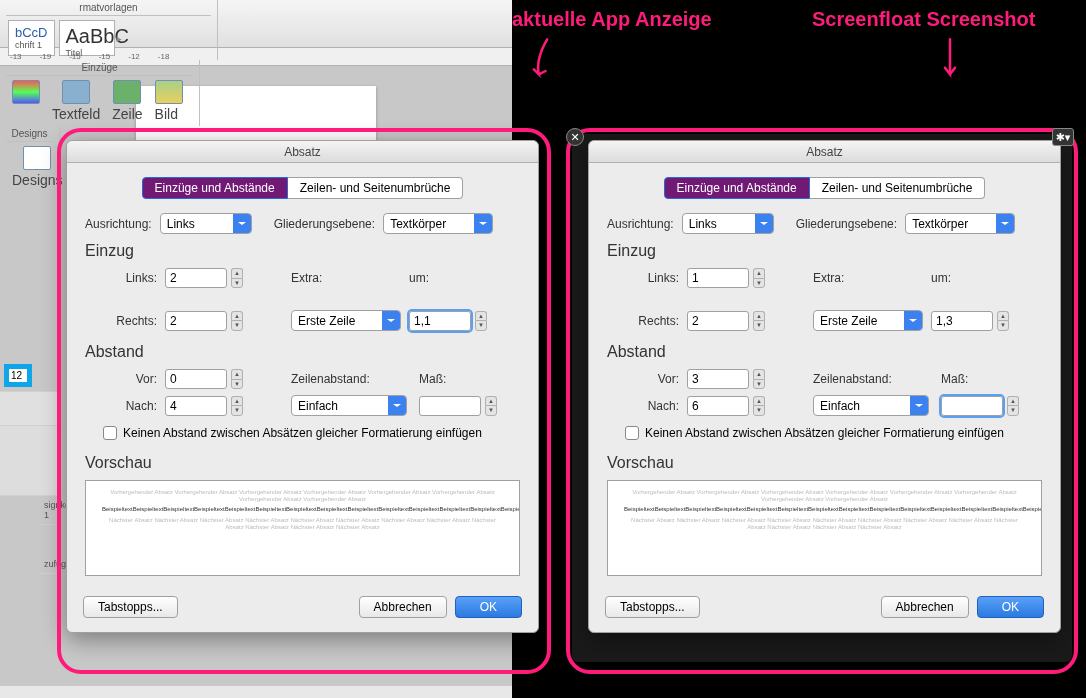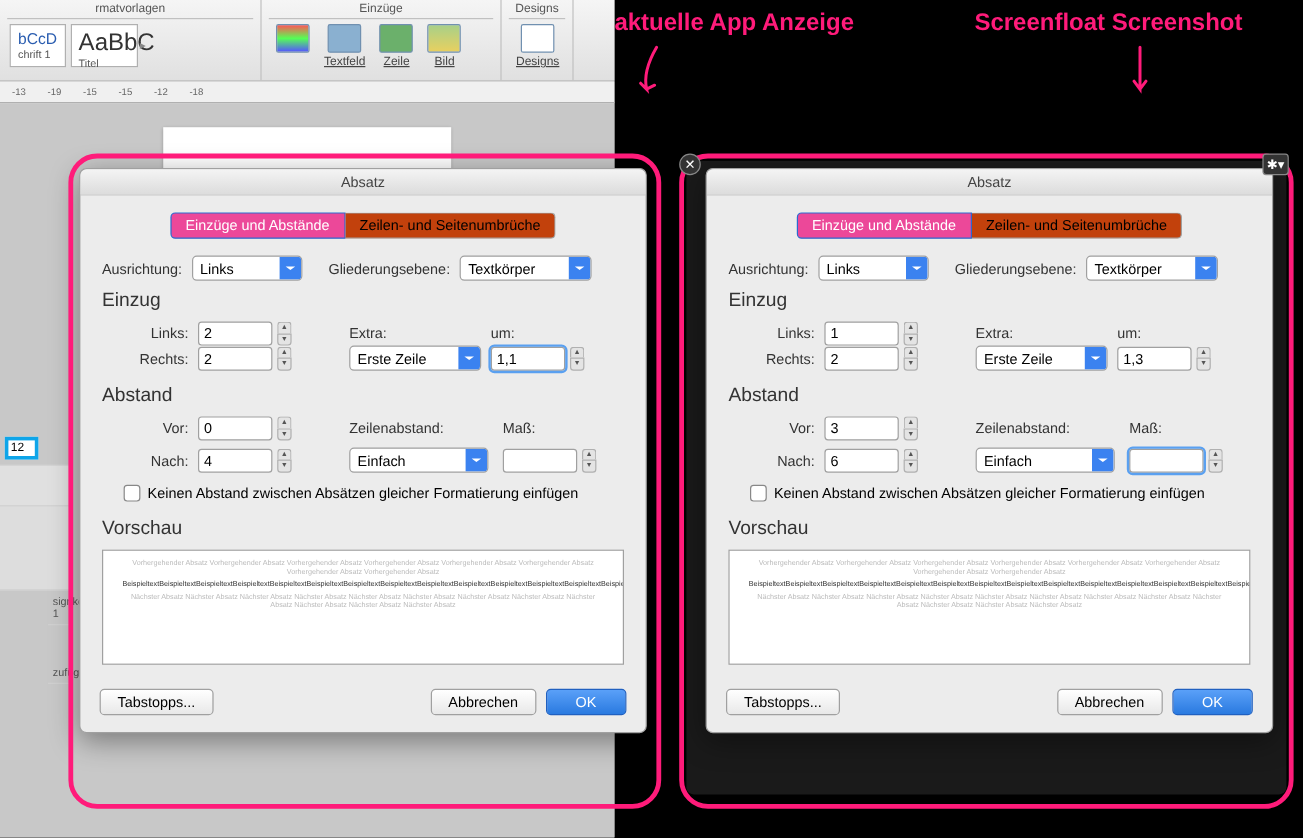--- a/index.html
+++ b/index.html
@@ -1,69 +1,69 @@
 <!DOCTYPE html>
 <html><head>
 <meta charset="utf-8">
 <style>
 * { margin: 0; padding: 0; box-sizing: border-box; font-family: "Helvetica Neue", Arial, sans-serif; }
 body { width: 1086px; height: 698px; background: #000; position: relative; overflow: hidden; }
 
 
 .word-bg { position: absolute; left: 0; top: 0; width: 512px; height: 698px; background: #e8e8e8; }
-.ribbon { background: linear-gradient(#f5f5f5,#e0e0e0); height: 68px; border-bottom: 1px solid #b0b0b0; display: flex; font-size: 10px; }
+.ribbon { background: linear-gradient(#f5f5f5,#e0e0e0); height: 48px; border-bottom: 1px solid #b0b0b0; display: flex; font-size: 10px; flex-direction: column; }
 .ribbon-section { border-right: 1px solid #c0c0c0; padding: 2px 6px; }
 .ribbon-label { color: #555; font-size: 10px; text-align: center; border-bottom: 1px solid #c0c0c0; padding-bottom: 2px; margin-bottom: 2px; }
 .style-box { display: inline-block; border: 1px solid #b0b0b0; background: #fff; padding: 4px 6px; margin: 2px; height: 36px; vertical-align: top; }
 .style-sample { font-size: 13px; color: #2a5db0; }
 .style-name { font-size: 9px; color: #555; }
-.ribbon-btn { display: inline-block; text-align: center; padding: 2px 6px; font-size: 10px; color: #444; text-decoration: underline; }
+.ribbon-btn { display: inline-block; padding: 2px 6px; font-size: 14px; color: #444; }
 .ribbon-icon { width: 28px; height: 24px; display: block; margin: 0 auto 2px; background: #8ab0d0; border: 1px solid #7090b0; border-radius: 2px; }
 .ruler { height: 18px; background: #f0f0f0; border-bottom: 1px solid #b0b0b0; font-size: 8px; color: #666; padding-left: 10px; display: flex; align-items: center; gap: 18px; }
 .doc-area { background: #c8c8c8; height: 620px; padding: 10px; }
 .page { background: #fff; width: 240px; height: 80px; margin: 10px auto; box-shadow: 0 1px 3px rgba(0,0,0,0.3); }
 .left-sidebar { position: absolute; left: 0; top: 360px; width: 60px; font-size: 10px; color: #444; }
 .left-sb-row { padding: 4px; border-bottom: 1px solid #d0d0d0; }
-.fs-input { width: 28px; font-size: 10px; border: 3px solid #0ea5e9; padding: 1px 2px; }
+.fs-input { width: 28px; font-size: 10px; border: 5px solid #0ea5e9; padding: 1px 2px; }
 
 
 .anno-label { position: absolute; color: #ff1b7a; font-weight: bold; font-size: 20px; text-shadow: 1px 1px 2px rgba(0,0,0,0.6); }
 .anno-arrow { position: absolute; width: 30px; height: 50px; }
 
 
 .callout-border { position: absolute; border: 4px solid #ff1b7a; border-radius: 24px; pointer-events: none; }
 
 
 .dialog { position: absolute; width: 473px; background: #ececec; border: 1px solid #a0a0a0; border-radius: 6px; box-shadow: 0 6px 24px rgba(0,0,0,0.4); font-size: 12px; }
 .dialog-title { height: 22px; line-height: 22px; text-align: center; font-size: 12px; color: #444; background: linear-gradient(#f4f4f4,#dcdcdc); border-bottom: 1px solid #b0b0b0; border-radius: 6px 6px 0 0; }
 .dialog-body { padding: 14px 18px 10px; }
 .tabs { text-align: center; margin-bottom: 14px; }
-.tab { display: inline-block; padding: 3px 12px; font-size: 12px; border: 1px solid #a0a0a0; background: #c2410c; }
-.tab.active { background: #ec4899; color: #fff; border-color: #2a6ad0; }
+.tab { display: inline-block; padding: 3px 12px; font-size: 12px; border: 1px solid #a0a0a0; background: #ffffff; }
+.tab.active { background: #701a75; color: #fff; border-color: #2a6ad0; }
 .tab:first-child { border-radius: 4px 0 0 4px; }
 .tab:last-child { border-radius: 0 4px 4px 0; border-left: none; }
 
 .row { display: flex; align-items: center; margin-bottom: 8px; gap: 8px; }
 .lbl { font-size: 12px; color: #333; }
 .lbl-right { text-align: right; }
 .select { display: inline-flex; align-items: center; border: 1px solid #a0a0a0; border-radius: 4px; background: #fff; height: 21px; overflow: hidden; }
 .select span { padding: 0 6px; font-size: 12px; flex: 1; }
 .select .arrow { width: 18px; height: 100%; background: #3b82f0; display: flex; align-items: center; justify-content: center; }
 .select .arrow::after { content: ""; border-left: 4px solid transparent; border-right: 4px solid transparent; border-top: 3px solid #fff; margin-top: -1px; }
 
 .stepper { display: inline-flex; align-items: center; gap: 4px; }
 .stepper input { width: 62px; height: 20px; border: 1px solid #a0a0a0; border-radius: 3px; padding: 0 4px; font-size: 12px; }
 .stepper input.focus { outline: 2px solid #5aa0f0; }
 .stepper-btns { width: 12px; height: 20px; display: flex; flex-direction: column; }
 .stepper-btns div { flex: 1; background: #e4e4e4; border: 1px solid #b0b0b0; font-size: 6px; display: flex; align-items: center; justify-content: center; color: #555; }
 .stepper-btns div:first-child { border-radius: 3px 3px 0 0; border-bottom: none; }
 .stepper-btns div:last-child { border-radius: 0 0 3px 3px; }
 
 .section-lbl { font-size: 16px; color: #333; margin: 4px 0 8px; }
-.indent-grid { display: grid; grid-template-columns: 72px 90px 20px 110px 100px; gap: 0 8px; align-items: center; }
+.indent-grid { display: grid; grid-template-columns: 72px 90px 20px 110px 100px; gap: 22px 8px; align-items: center; }
 .spacing-grid { display: grid; grid-template-columns: 72px 90px 20px 120px 90px; gap: 6px 8px; align-items: center; }
 
 .checkbox-row { display: flex; align-items: center; gap: 6px; margin: 10px 0 14px 18px; font-size: 12px; }
 .chk { width: 14px; height: 14px; border: 1px solid #888; border-radius: 3px; background: #fff; }
 
 .preview-box { border: 1px solid #a0a0a0; background: #fff; height: 96px; padding: 8px 16px; font-size: 6px; color: #bbb; line-height: 1.2; overflow: hidden; text-align: center; }
 .preview-box .mid { color: #333; margin: 3px 0; }
 
 .dialog-footer { display: flex; justify-content: space-between; padding: 10px 16px 14px; align-items: center; }
 .btn { padding: 3px 14px; font-size: 12px; border: 1px solid #a0a0a0; border-radius: 4px; background: linear-gradient(#fff,#e8e8e8); cursor: pointer; }

